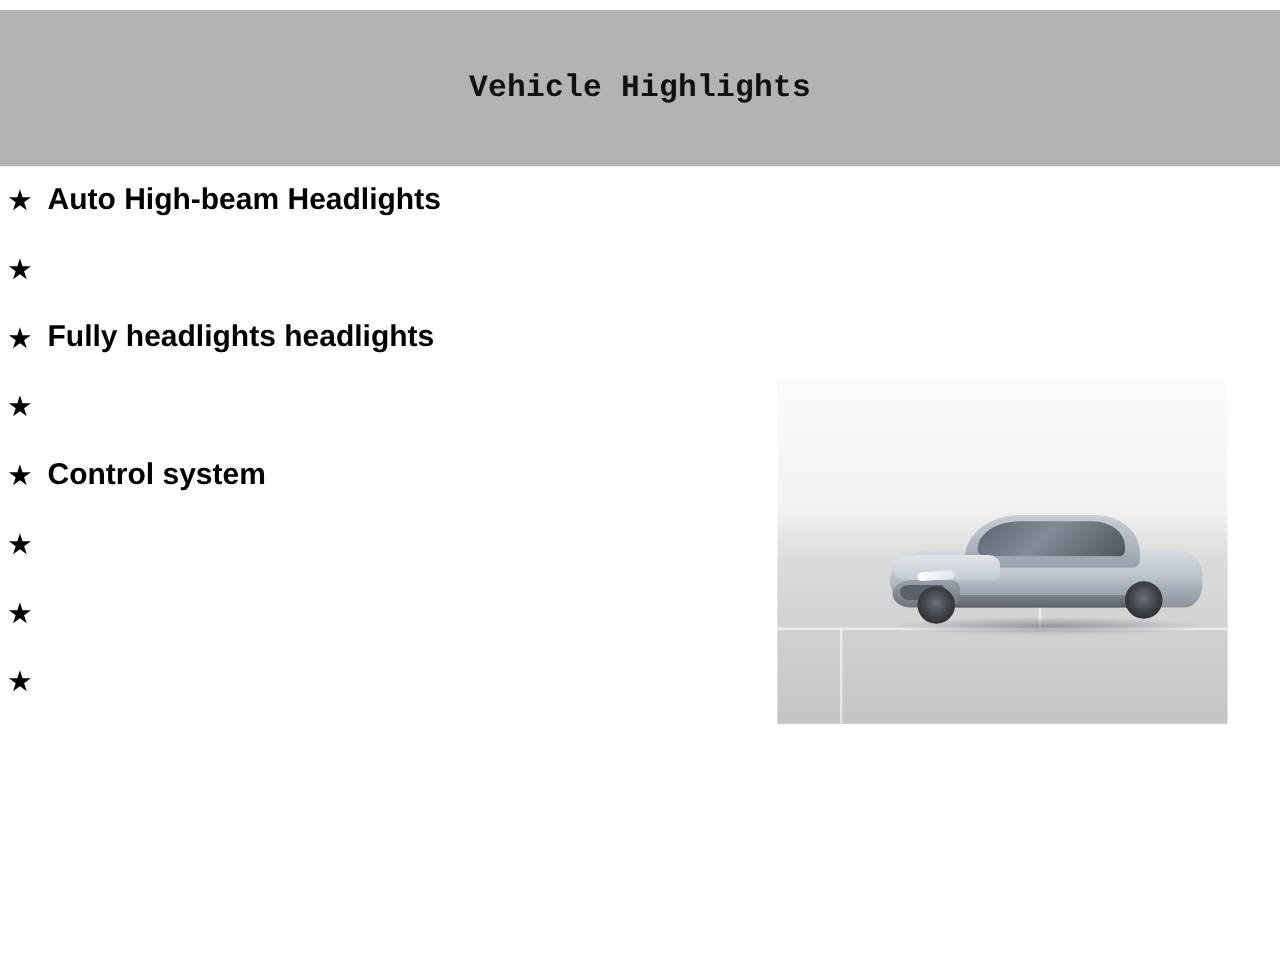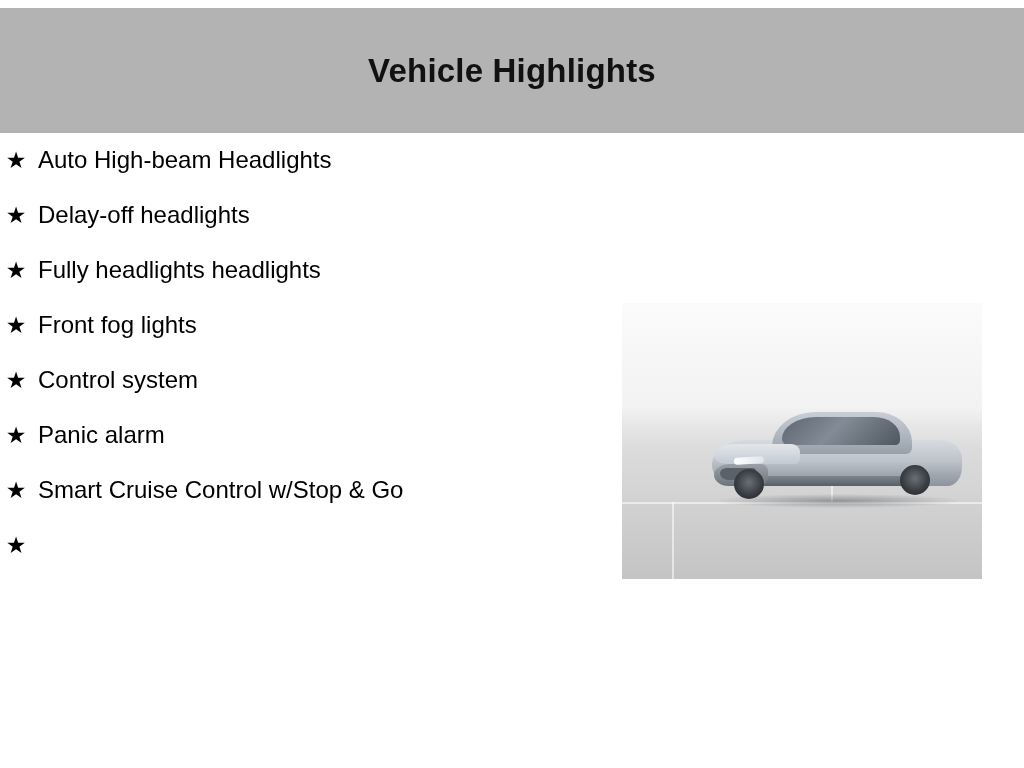--- a/index.html
+++ b/index.html
@@ -24,24 +24,25 @@
     left: 0;
     top: 8px;
     width: 1024px;
     height: 125px;
     background: #b3b3b3;
     display: flex;
     align-items: center;
     justify-content: center;
   }
   .header-title {
-    font-size: 33px;
+    font-size: 25px;
     font-weight: bold;
     color: #111111;
     letter-spacing: 0.2px;
+    font-family: Liberation Mono, monospace;
   }
   .content {
     position: absolute;
     left: 0;
     top: 133px;
     width: 1024px;
     height: 635px;
   }
   .features-list {
     position: absolute;
@@ -63,21 +64,21 @@
     width: 32px;
     text-align: center;
     font-size: 23px;
     line-height: 30px;
     color: #000000;
     margin-right: 6px;
   }
   .feature-text {
     flex: 1 1 auto;
     font-size: 24px;
-    font-weight: normal;
+    font-weight: bold;
     line-height: 30px;
     color: #000000;
     max-width: 515px;
   }
   .vehicle-photo {
     position: absolute;
     left: 622px;
     top: 170px;
     width: 360px;
     height: 276px;
@@ -214,41 +215,37 @@
 
   <div class="content">
 
     <ul class="features-list">
       <li class="feature-item">
         <span class="bullet-star">★</span>
         <span class="feature-text">Auto High-beam Headlights</span>
       </li>
       <li class="feature-item">
         <span class="bullet-star">★</span>
-        <span class="feature-text">Delay-off headlights</span>
       </li>
       <li class="feature-item">
         <span class="bullet-star">★</span>
         <span class="feature-text">Fully headlights headlights</span>
       </li>
       <li class="feature-item">
         <span class="bullet-star">★</span>
-        <span class="feature-text">Front fog lights</span>
       </li>
       <li class="feature-item">
         <span class="bullet-star">★</span>
         <span class="feature-text">Control system</span>
       </li>
       <li class="feature-item">
         <span class="bullet-star">★</span>
-        <span class="feature-text">Panic alarm</span>
-      </li>
-      <li class="feature-item">
-        <span class="bullet-star">★</span>
-        <span class="feature-text">Smart Cruise Control w/Stop &amp; Go</span>
+      </li>
+      <li class="feature-item">
+        <span class="bullet-star">★</span>
       </li>
       <li class="feature-item">
         <span class="bullet-star">★</span>
       </li>
     </ul>
 
     <div class="vehicle-photo">
       <div class="photo-ground"></div>
       <div class="photo-seam seam1"></div>
       <div class="photo-seam seam2"></div>

